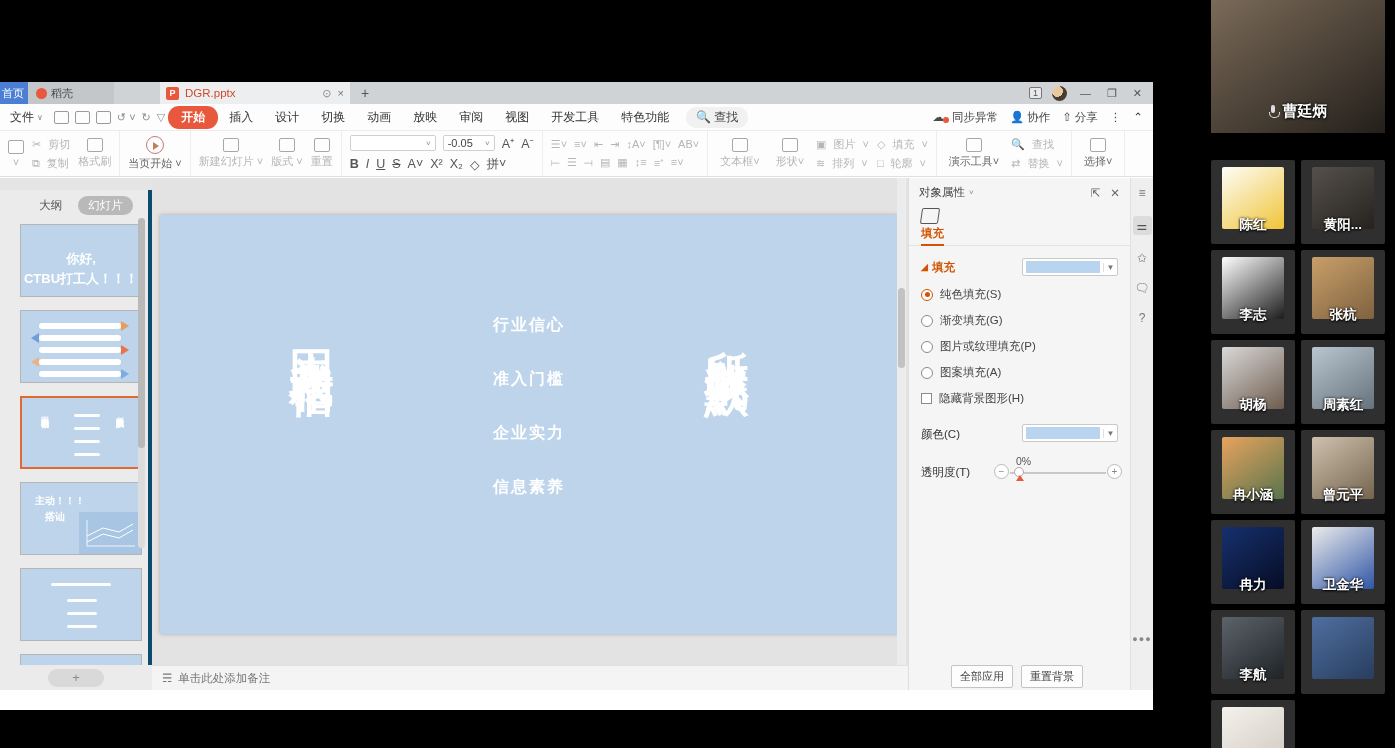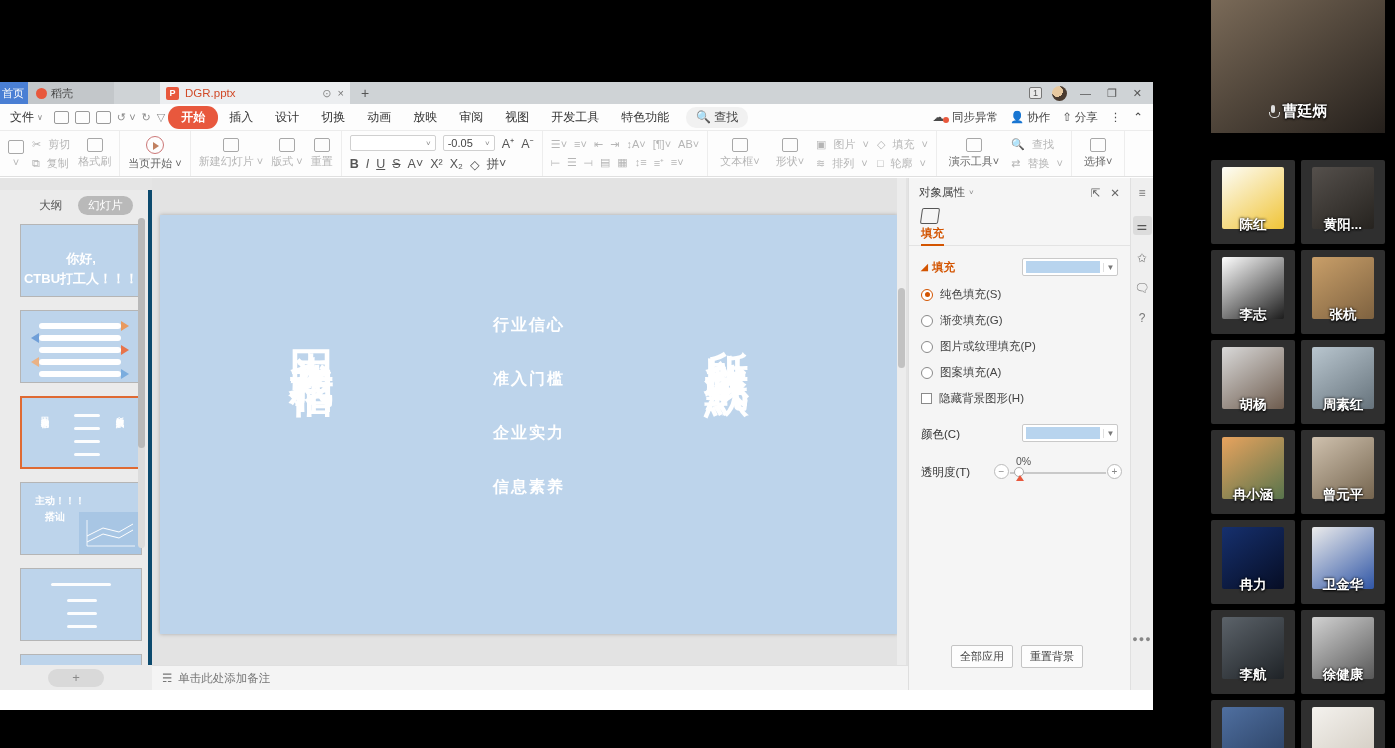--- a/index.html
+++ b/index.html
@@ -107,21 +107,21 @@
   .chk { width:11px; height:11px; border:1.3px solid #8a8a8a; background:#fff; }
   .row-inline { display:flex; align-items:flex-end; margin-top:18px; }
   .slider-row { display:flex; align-items:center; margin-top:20px; }
   .sl-wrap { margin-left:auto; width:120px; position:relative; height:20px; }
   .sl-line { position:absolute; left:12px; right:12px; top:10px; height:1.5px; background:#c9c9c9; }
   .sl-minus,.sl-plus { position:absolute; top:2px; width:15px; height:15px; border:1px solid #bbb; border-radius:50%; background:#fff; color:#888; font-size:10px; line-height:13px; text-align:center; }
   .sl-minus{left:-4px;} .sl-plus{right:-4px;}
   .sl-thumb { position:absolute; left:16px; top:5px; width:10px; height:10px; background:#fff; border:1px solid #aaa; border-radius:50%; }
   .sl-val { position:absolute; left:18px; top:-7px; font-size:10.5px; color:#555; }
   .sl-mark { position:absolute; left:18px; top:13px; width:0; height:0; border-left:4px solid transparent; border-right:4px solid transparent; border-bottom:6px solid #e8583d; }
-  .props-btns { position:absolute; bottom:22px; left:10px; display:flex; gap:8px;padding-left:32px; }
+  .props-btns { position:absolute; bottom:2px; left:10px; display:flex; gap:8px;padding-left:32px; }
   .pbtn { border:1px solid #c4c4c4; background:#fdfdfd; padding:3px 8px; font-size:11px; color:#444; border-radius:2px; }
 
   
   .rail { position:absolute; left:1130px; top:0; width:23px; height:512px; background:#efefef; border-left:1px solid #e0e0e0; display:flex; flex-direction:column; align-items:center; gap:16px; padding-top:8px; color:#777; font-size:12px; }
   .rail .box { width:19px; height:19px; background:#dcdcdc; border-radius:3px; display:flex; align-items:center; justify-content:center; color:#555; }
   .rail .dots { margin-top:auto; margin-bottom:46px; color:#888; letter-spacing:1px; font-size:9px; }
 
   
   .meet { position:absolute; left:1211px; top:0; width:176px; height:748px; background:#000; }
   .mainvid { position:absolute; left:0; top:0; width:174px; height:133px; overflow:hidden; }
@@ -545,24 +545,20 @@
         </div>
       <div class="tile">
           <span class="av" style="background: linear-gradient(145deg, rgb(236, 236, 236) 0%, rgb(48, 86, 166) 100%);"></span>
           <span class="nm">卫金华</span>
         </div>
       <div class="tile">
           <span class="av" style="background: linear-gradient(145deg, rgb(92, 99, 106) 0%, rgb(31, 35, 39) 100%);"></span>
           <span class="nm">李航</span>
         </div>
       <div class="tile">
-          <span class="av" style="background: linear-gradient(145deg, rgb(210, 210, 210) 0%, rgb(88, 88, 88) 100%);"></span>
-          <span class="nm">徐健康</span>
-        </div>
-      <div class="tile">
           <span class="av" style="background: linear-gradient(145deg, rgb(79, 111, 160) 0%, rgb(40, 61, 94) 100%);"></span>
           <span class="nm"></span>
         </div>
       <div class="tile">
           <span class="av" style="background: linear-gradient(145deg, rgb(244, 242, 238) 0%, rgb(207, 200, 189) 100%);"></span>
           <span class="nm"></span>
         </div>
     </div>
   </div>
 </div>

